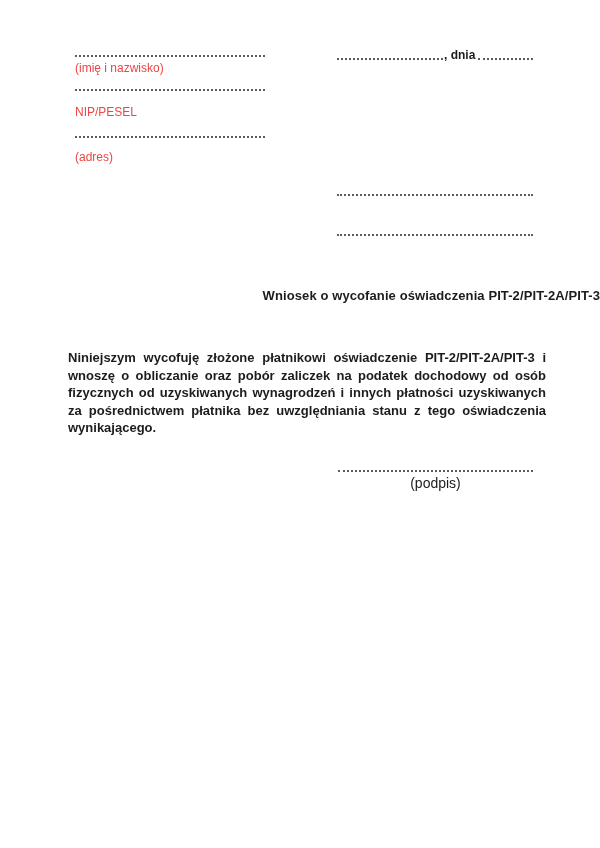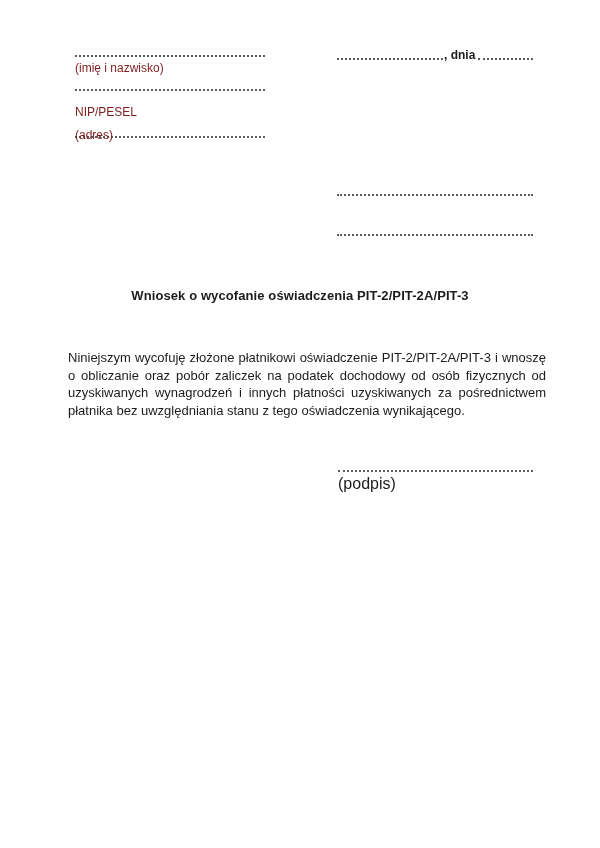--- a/index.html
+++ b/index.html
@@ -16,30 +16,30 @@
   }
   .dotline {
     position: absolute;
     height: 0;
     border-bottom: 2px dotted #5c5c5c;
   }
   .field-label {
     position: absolute;
     font-size: 12px;
     line-height: 14px;
-    color: #7f1d1d;
+    color: #ef4444;
     white-space: nowrap;
   }
   
   .line-name     { left: 75px;  top: 55px;  width: 190px; }
   .label-name    { left: 75px;  top: 61px; }
   .line-nip      { left: 75px;  top: 89px;  width: 190px; }
   .label-nip     { left: 75px;  top: 105px; }
   .line-address  { left: 75px;  top: 136px; width: 190px; }
-  .label-address { left: 75px;  top: 128px; }
+  .label-address { left: 75px;  top: 150px; }
   
   .date-row {
     position: absolute;
     left: 337px; top: 48px;
     width: 196px; height: 14px;
     display: flex;
     align-items: flex-end;
     font-size: 12px;
     line-height: 14px;
   }
@@ -47,42 +47,43 @@
   .date-row .seg2 { flex: 1;      border-bottom: 2px dotted #5c5c5c; height: 0; margin-bottom: 2px; }
   .date-row .date-label { padding: 0 3px 0 1px; white-space: nowrap; font-weight: bold; }
   
   .line-recipient1 { left: 337px; top: 194px; width: 196px; }
   .line-recipient2 { left: 337px; top: 234px; width: 196px; }
   
   .doc-title {
     position: absolute;
     left: 0; top: 288px;
     width: 600px;
-    text-align: center;
+    text-align: right;
     font-size: 13px;
     font-weight: bold;
     letter-spacing: 0.1px;
   }
   
   .doc-body {
     position: absolute;
     left: 68px; top: 349px;
     width: 478px;
     font-size: 13px;
     line-height: 17.5px;
     text-align: justify;
+    font-weight: bold;
   }
   
   .line-signature { left: 338px; top: 470px; width: 195px; }
   .label-signature {
     position: absolute;
     left: 338px; top: 476px;
     width: 195px;
-    text-align: left;
-    font-size: 16px;
+    text-align: center;
+    font-size: 14px;
     line-height: 15px;
   }
 </style>
 </head>
 <body>
 
 <div class="page">
 
   <div class="dotline line-name"></div>
   <div class="field-label label-name">(imię i nazwisko)</div>

